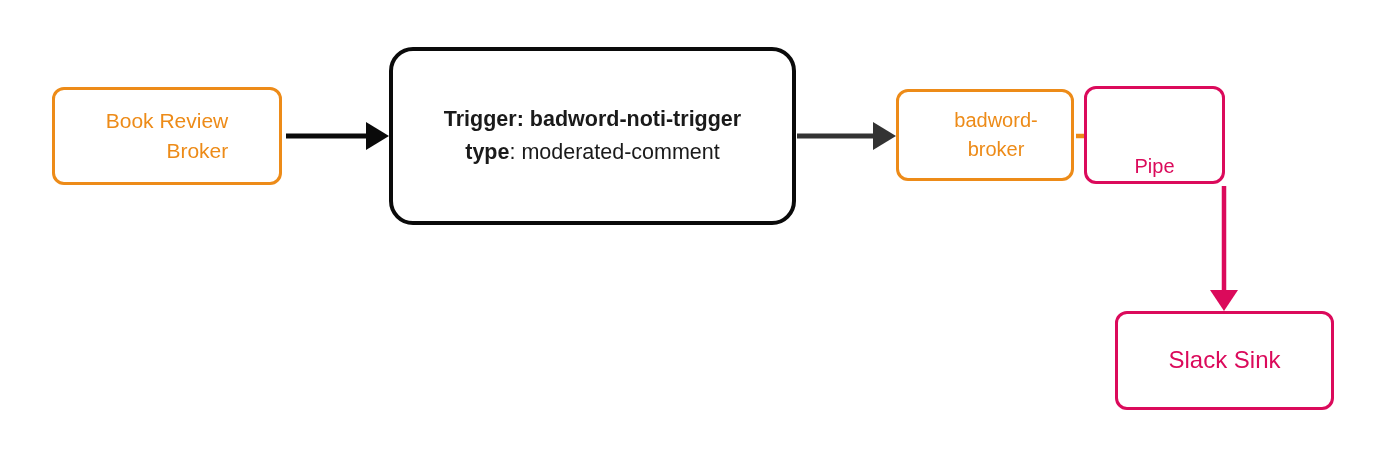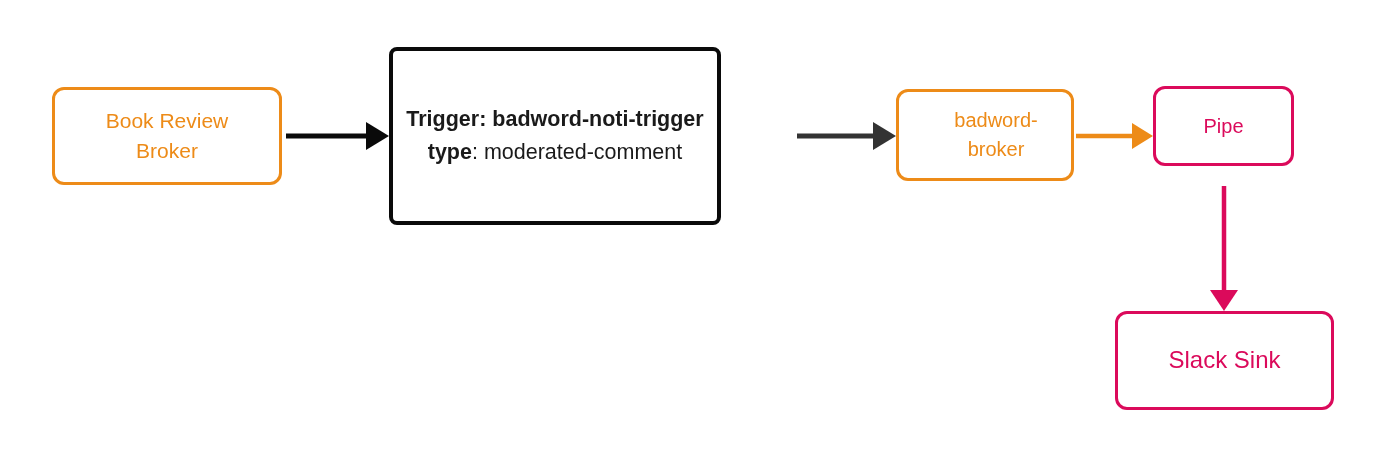--- a/index.html
+++ b/index.html
@@ -42,30 +42,31 @@
     left: 52px;
     top: 87px;
     width: 230px;
     height: 98px;
     border: 3px solid #ED8B18;
     border-radius: 12px;
   }
   #node-book-review-broker .node-label {
     color: #ED8B18;
     font-size: 21px;
+    text-align: right;
   }
 
   
   #node-trigger {
     left: 389px;
     top: 47px;
-    width: 332px;
+    width: 407px;
     height: 178px;
     border: 4px solid #0a0a0a;
-    border-radius: 8px;
+    border-radius: 24px;
   }
   #node-trigger .trigger-lines {
     color: #1a1a1a;
     font-size: 21.5px;
     line-height: 1.52;
   }
   #node-trigger .trigger-line {
     white-space: nowrap;
   }
   #node-trigger .k {
@@ -82,26 +83,27 @@
     border-radius: 12px;
     padding-left: 22px;
   }
   #node-badword-broker .node-label {
     color: #ED8B18;
     font-size: 20px;
   }
 
   
   #node-pipe {
-    left: 1153px;
+    left: 1084px;
     top: 86px;
     width: 141px;
-    height: 80px;
+    height: 98px;
     border: 3.5px solid #DB0A5B;
     border-radius: 12px;
+    align-items: flex-end;
   }
   #node-pipe .node-label {
     color: #DB0A5B;
     font-size: 20px;
   }
 
   
   #node-slack-sink {
     left: 1115px;
     top: 311px;

